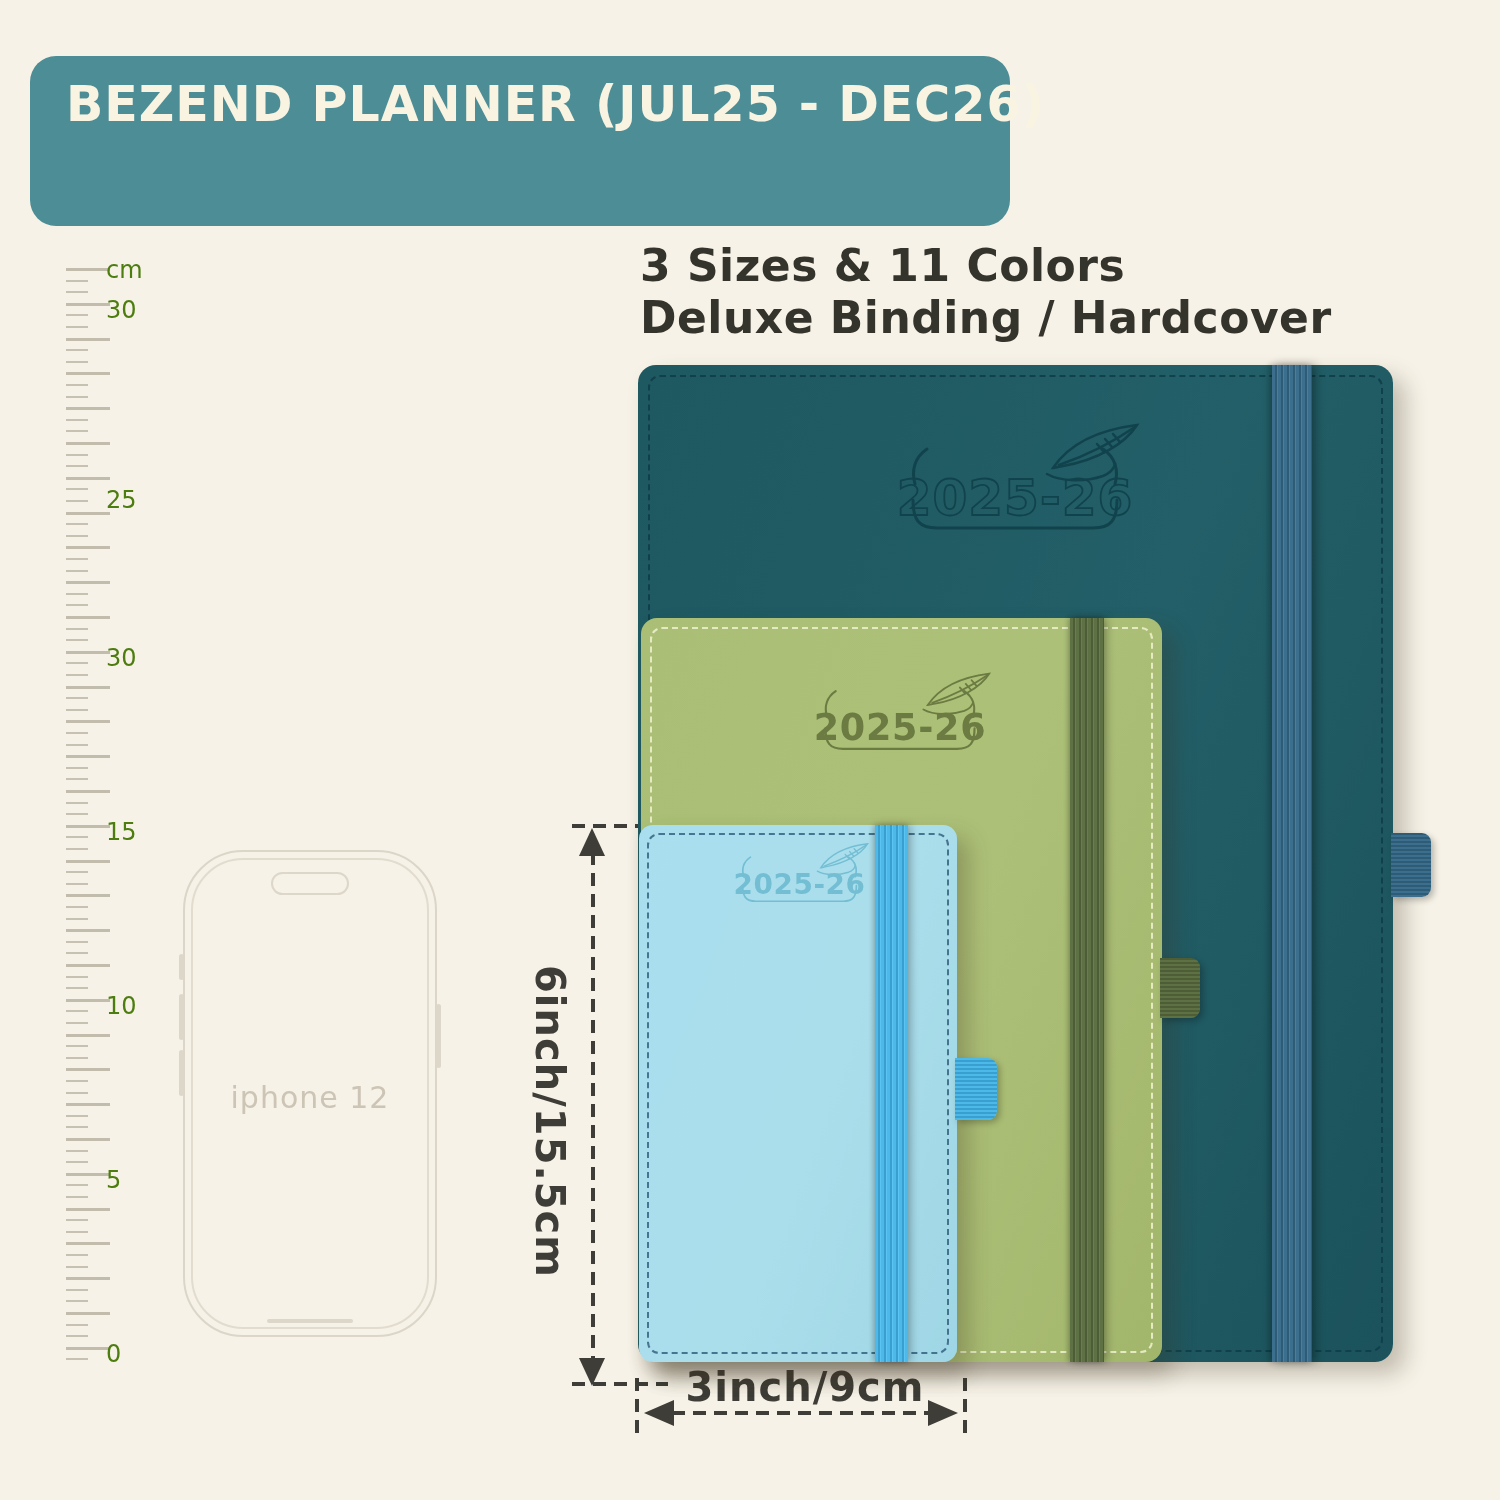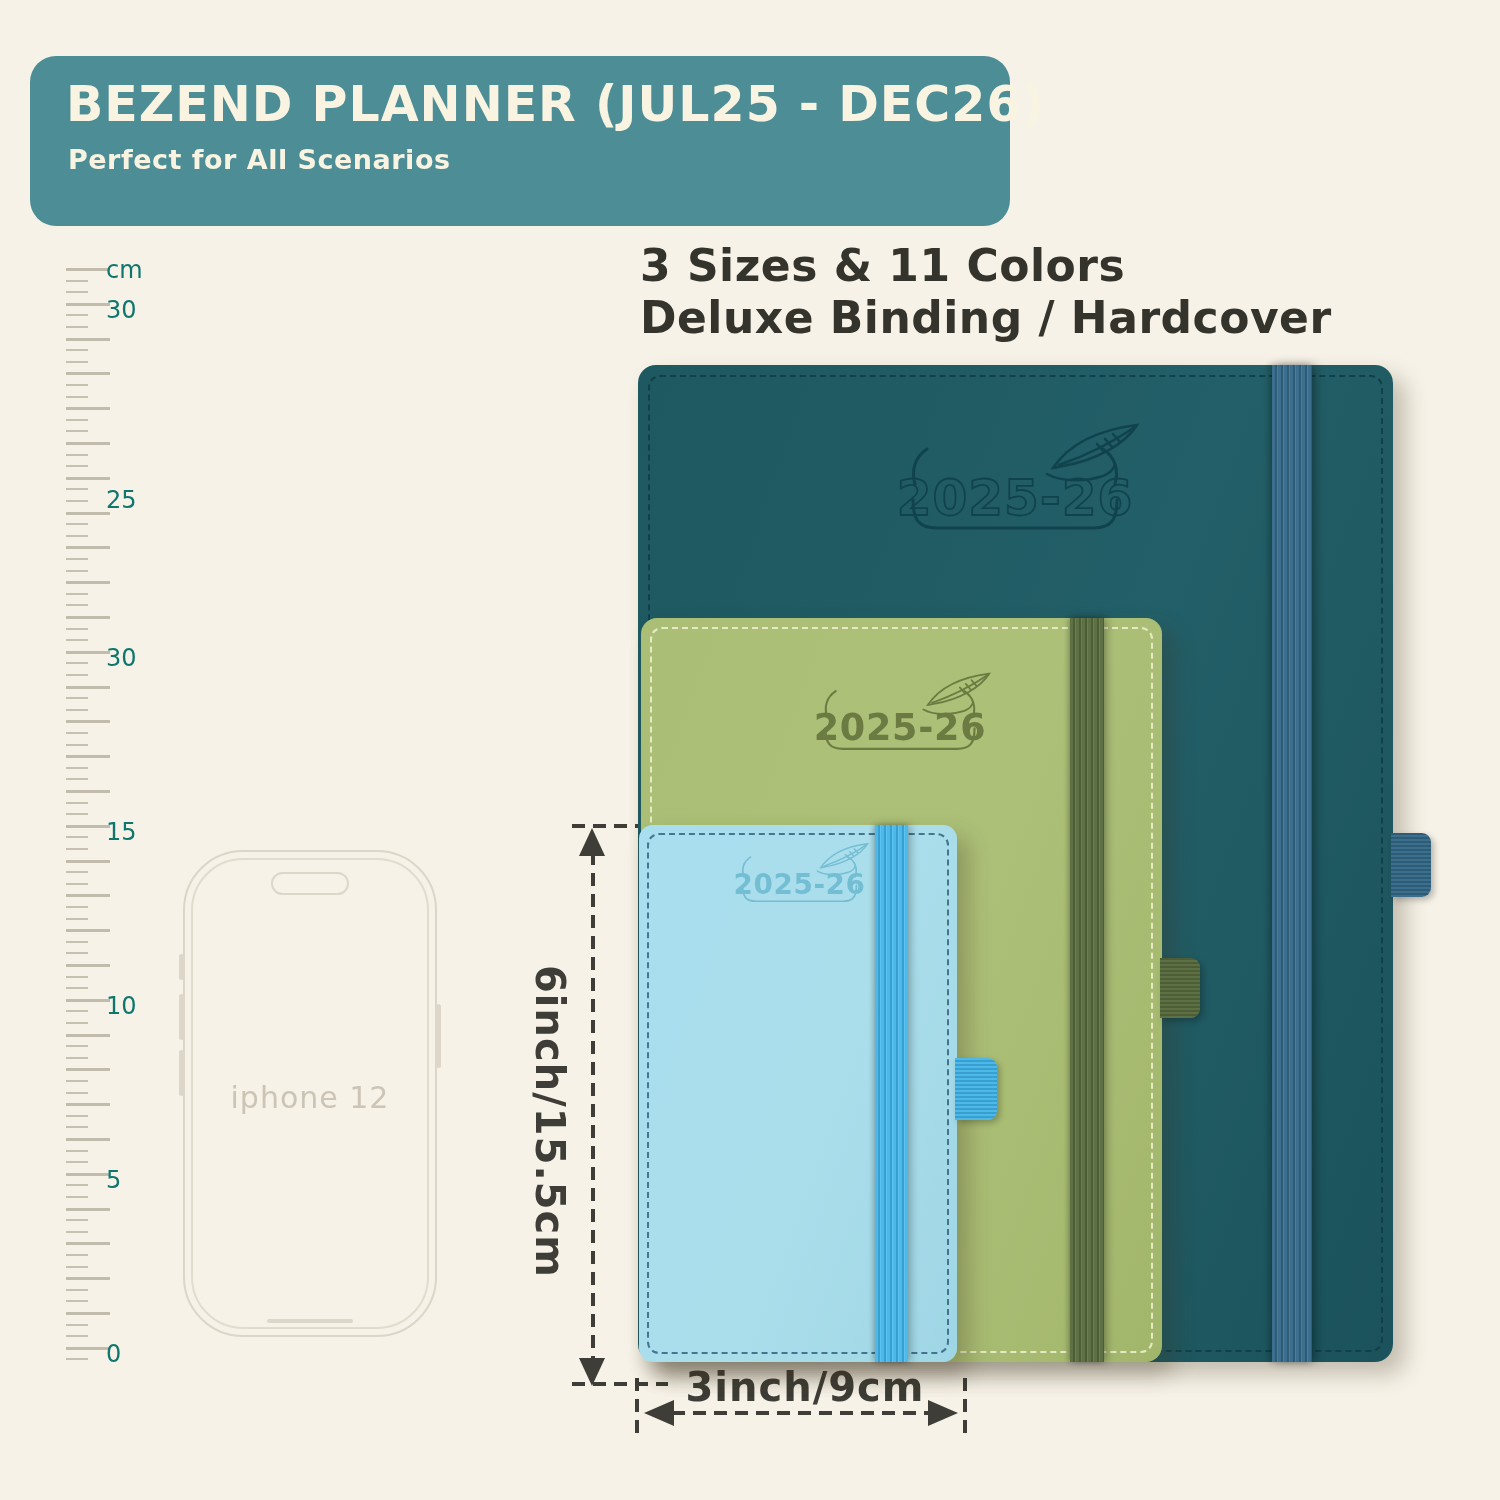--- a/index.html
+++ b/index.html
@@ -25,21 +25,21 @@
   .ruler{position:absolute; left:64px; top:250px; width:140px; height:1130px;}
   .ruler .ticks-minor{
     position:absolute; left:2px; top:18px; width:22px; height:1092px;
     background:repeating-linear-gradient(180deg,#c7c1b1 0 2px,transparent 2px 11.6px);
   }
   .ruler .ticks-major{
     position:absolute; left:2px; top:18px; width:44px; height:1093px;
     background:repeating-linear-gradient(180deg,#c2bcac 0 3px,transparent 3px 34.8px);
   }
   .r-label{
-    position:absolute; left:42px; font-size:24px; color:#0f766e; line-height:28px;
+    position:absolute; left:42px; font-size:24px; color:#4d7c0f; line-height:28px;
   }
   .r-cm{top:6px;}  .r-30{top:46px;} .r-25{top:220px;margin-top:16px;} .r-20{top:394px;}
   .r-15{top:568px;} .r-10{top:742px;} .r-5{top:916px;} .r-0{top:1090px;}
   
   .phone{
     position:absolute; left:183px; top:850px; width:254px; height:487px;
     border:2px solid #dcd6c8; border-radius:60px; box-sizing:border-box;
   }
   .phone-inner{
     position:absolute; inset:6px; border:2px solid #e2dcce; border-radius:52px;
@@ -149,21 +149,20 @@
   .dim-label-v{left:408px; top:1080px; width:280px; height:50px; transform:rotate(90deg);}
   .dim-label-h{left:655px; top:1364px; width:300px;}
 </style>
 </head>
 <body>
 
 <div id="page">
 
   <div class="banner">
     <div class="banner-title">BEZEND PLANNER (JUL25 - DEC26)</div>
-    <div class="banner-subtitle">Perfect for All Scenarios</div>
   </div>
 
   <div class="ruler">
     <div class="ticks-minor"></div>
     <div class="ticks-major"></div>
     <div class="r-label r-cm">cm</div>
     <div class="r-label r-30">30</div>
     <div class="r-label r-25">25</div>
     <div class="r-label r-20">30</div>
     <div class="r-label r-15">15</div>

